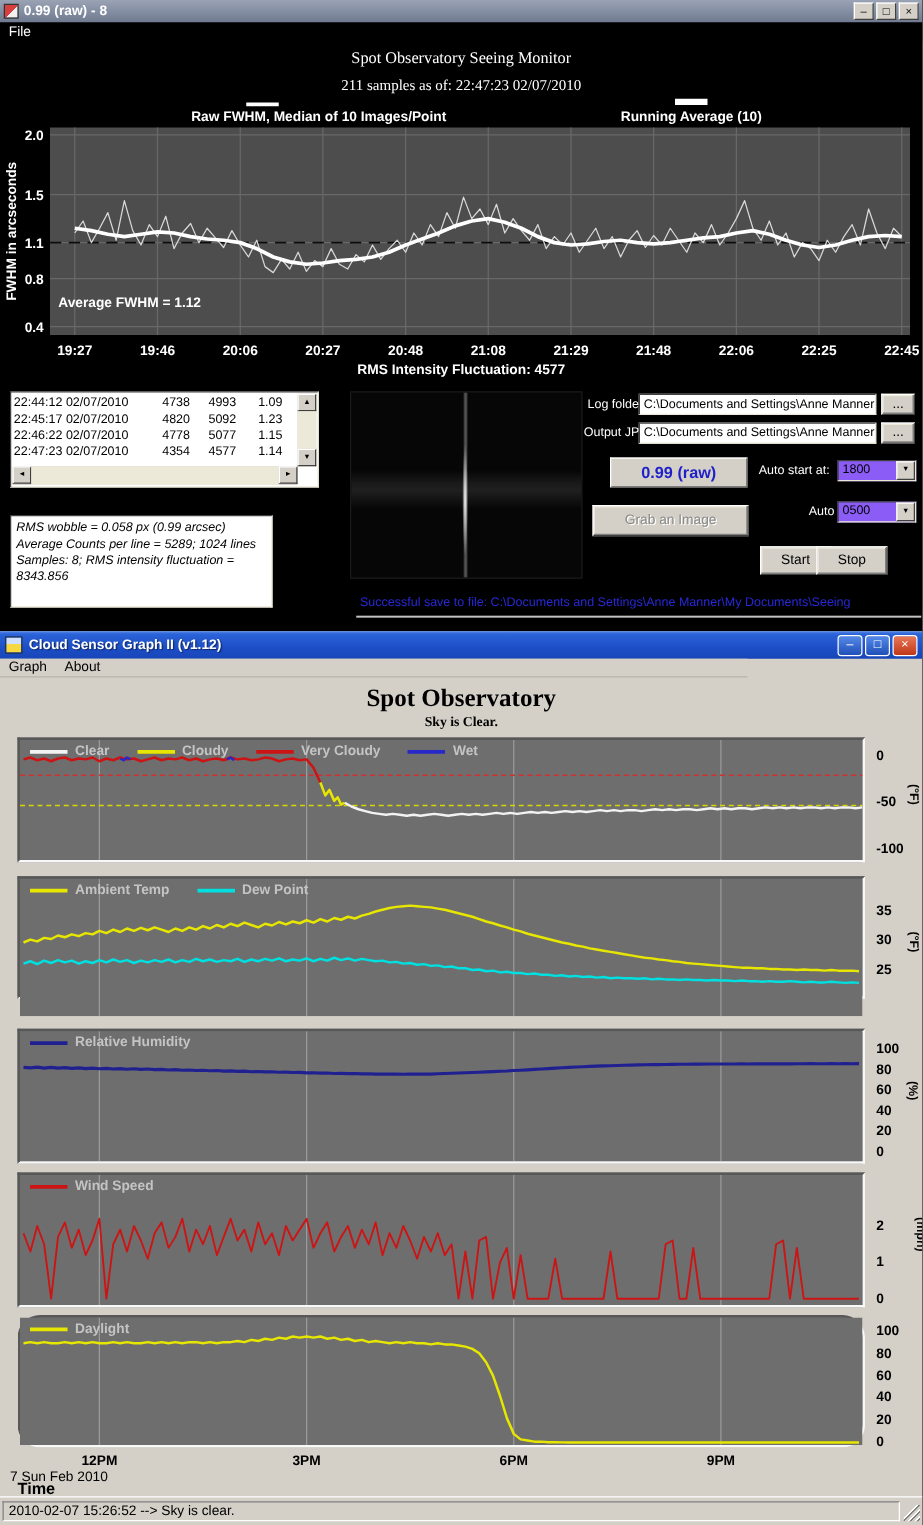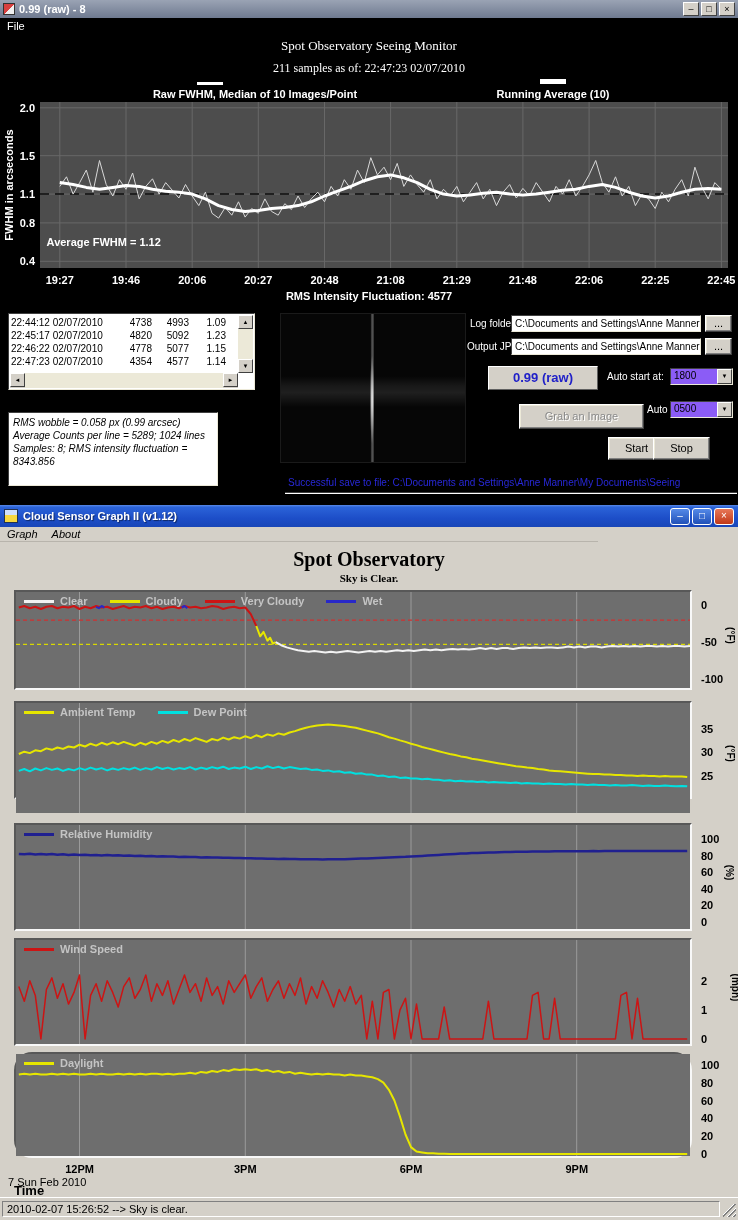--- a/index.html
+++ b/index.html
@@ -47,21 +47,21 @@
 .status1{position:absolute;color:#2828d8;font-size:10px;white-space:nowrap;overflow:hidden;}
 .groove{position:absolute;height:2px;border-top:1px solid #404040;border-bottom:1px solid #fff;}
 
 
 #win2{position:absolute;left:0;top:505px;width:738px;height:715px;background:#d4d0c8;}
 .tbar2{position:absolute;left:0;top:0;width:738px;height:22px;background:linear-gradient(180deg,#5a8ae8 0%,#2b63d8 10%,#1d4ec8 60%,#1846b8 100%);display:flex;align-items:center;padding:0 4px;}
 .ticon2{width:14px;height:14px;margin-right:5px;background:linear-gradient(180deg,#cfe0ff 45%,#f8d840 45%);border:1px solid #223355;}
 .ttext2{color:#fff;font-size:11px;font-weight:bold;flex:1;text-shadow:1px 1px 1px rgba(0,0,0,.5);}
 .xpbtn{width:20px;height:17px;border-radius:3px;border:1px solid #fff;background:linear-gradient(180deg,#558ae8,#2050b8);color:#fff;font-size:10px;line-height:14px;text-align:center;}
 .xpbtn.close{background:linear-gradient(180deg,#e87858,#c03818);}
-.mbar2{position:absolute;left:0;top:22px;width:598px;height:15px;background:#d4d0c8;display:flex;align-items:center;border-bottom:1px solid #b8b4ac;font-style:italic;}
+.mbar2{position:absolute;left:0;top:22px;width:598px;height:15px;background:#d4d0c8;display:flex;align-items:center;border-bottom:1px solid #b8b4ac;}
 .mitem2{color:#000;font-size:11px;padding:0 7px;}
 .w2head{position:absolute;left:0;top:43px;width:738px;text-align:center;font-family:"Liberation Serif",serif;font-weight:bold;font-size:20px;color:#000;}
 .w2sub{position:absolute;left:0;top:67px;width:738px;text-align:center;font-family:"Liberation Serif",serif;font-weight:bold;font-size:11px;color:#000;}
 .panel{position:absolute;left:14px;width:678px;border:2px solid;border-color:#585858 #f8f8f8 #f8f8f8 #585858;background:#6e6e6e;}
 .plegend{position:absolute;left:8px;top:3px;display:flex;align-items:center;gap:22px;}
 .legitem{display:flex;align-items:center;gap:6px;}
 .legswatch{width:30px;height:3px;display:inline-block;}
 .leglabel{font-size:11px;font-weight:bold;color:#c4c4c4;}
 .gutter{position:absolute;left:695px;width:43px;}
 .gtick{position:absolute;left:6px;font-size:11px;font-weight:bold;color:#000;white-space:nowrap;}
@@ -200,21 +200,21 @@
     <div class="btn3d" style="left:705px;top:338px;width:27px;height:17px;line-height:15px;">...</div>
 
     <div class="seeingdisp" style="left:488px;top:366px;width:110px;height:24px;line-height:22px;">0.99 (raw)</div>
 
     <span class="wlab" style="left:607px;top:371px;">Auto start at:</span>
     <div class="combo" style="left:670px;top:368px;width:63px;height:17px;">
       <span class="cval">1800</span>
       <span class="carr">▼</span>
     </div>
 
-    <div class="btn3d" style="left:474px;top:404px;width:125px;height:25px;line-height:23px;color:#8a8a8a;text-shadow:1px 1px 0 #fff;margin-left:45px;">Grab an Image</div>
+    <div class="btn3d" style="left:474px;top:404px;width:125px;height:25px;line-height:23px;color:#8a8a8a;text-shadow:1px 1px 0 #fff;">Grab an Image</div>
 
     <span class="wlab" style="left:607px;top:404px;margin-left:40px;">Auto stop at:</span>
     <div class="combo" style="left:670px;top:401px;width:63px;height:17px;">
       <span class="cval">0500</span>
       <span class="carr">▼</span>
     </div>
 
     <div class="btn3d" style="left:608px;top:437px;width:57px;height:23px;line-height:21px;">Start</div>
     <div class="btn3d" style="left:653px;top:437px;width:57px;height:23px;line-height:21px;">Stop</div>
 

